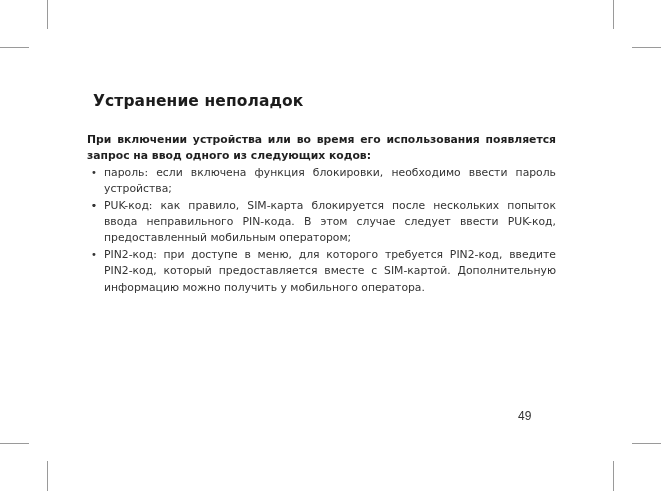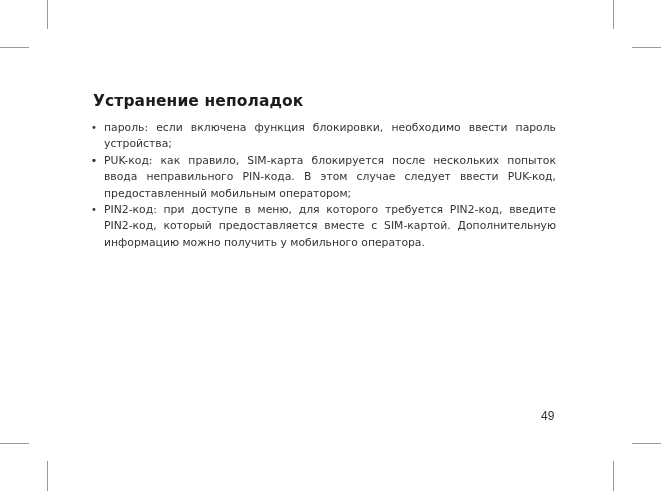--- a/index.html
+++ b/index.html
@@ -20,39 +20,40 @@
   }
   .content p { margin: 0; }
   .intro { color: #3a3a3a; letter-spacing: 0.2px; }
   .lead { margin-top: 12px !important; font-weight: bold; color: #1f1f1f; }
   ul.bullets { list-style: none; margin: 0; padding: 0; }
   ul.bullets li { position: relative; padding-left: 17px; color: #333; }
   ul.bullets li .bullet {
     position: absolute; left: 4px; top: 0; font-size: 10px;
   }
   .page-number {
-    position: absolute; left: 541px; top: 409px; font-size: 12px; color: #333;
+    position: absolute; left: 518px; top: 409px; font-size: 12px; color: #333;
     font-family: "Liberation Sans", sans-serif;
   }
 </style>
 </head>
 <body>
 
 <div class="crop v" style="left:47px;top:0;height:29px;"></div>
 <div class="crop h" style="left:0;top:47px;width:29px;"></div>
 <div class="crop v" style="left:613px;top:0;height:29px;"></div>
 <div class="crop h" style="left:632px;top:47px;width:29px;"></div>
 <div class="crop h" style="left:0;top:443px;width:29px;"></div>
 <div class="crop v" style="left:47px;top:461px;height:30px;"></div>
 <div class="crop h" style="left:632px;top:443px;width:29px;"></div>
 <div class="crop v" style="left:613px;top:461px;height:30px;"></div>
 
 <h1 class="page-title">Устранение неполадок</h1>
 
 <div class="content">
+  <p class="lead">При включении устройства или во время его использования появляется за­прос на ввод одного из следующих кодов:</p>
   <ul class="bullets">
     <li>
       <span class="bullet">•</span>
       <span>пароль: если включена функция блокировки, необходимо ввести пароль устройства;</span>
     </li>
     <li>
       <span class="bullet">•</span>
     </li>
     <li>
       <span class="bullet">•</span>

